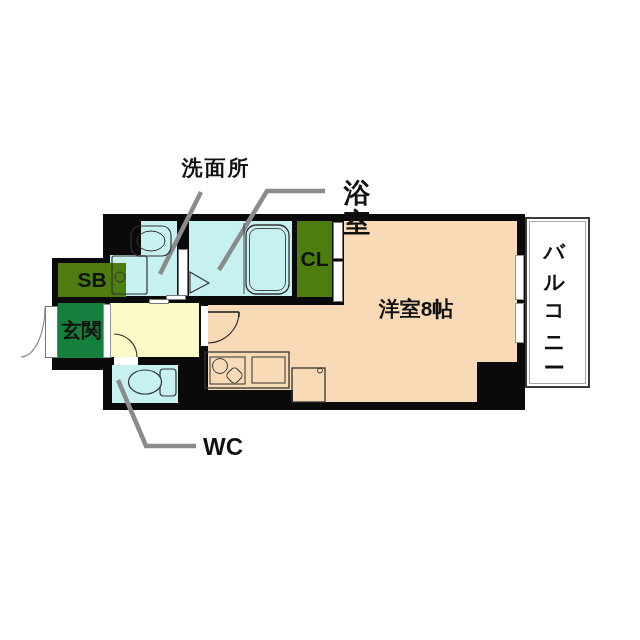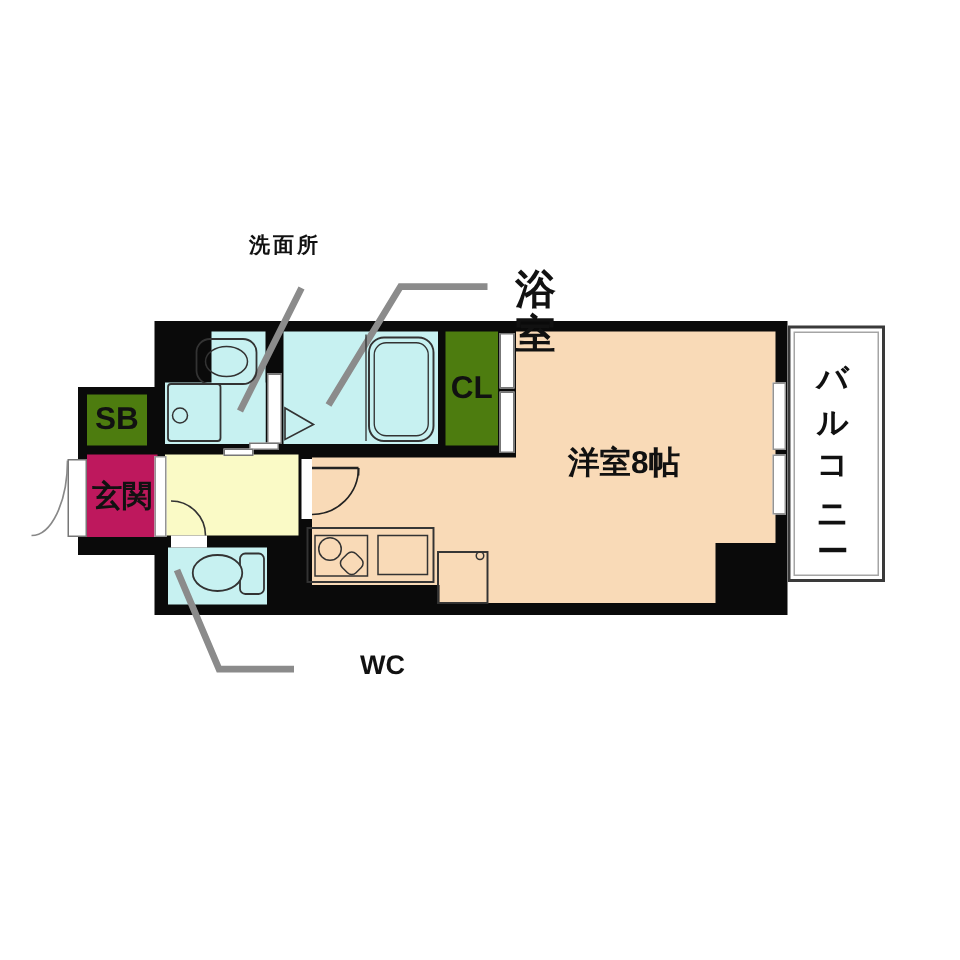--- a/index.html
+++ b/index.html
@@ -6,21 +6,21 @@
   .stage{position:relative;width:640px;height:640px;background:#fff;overflow:hidden;
          font-family:"Liberation Sans","DejaVu Sans",sans-serif;}
   .abs{position:absolute;}
   
   .wall{background:#0a0a0a;}
   
   .cyan{background:#c7f1f1;}
   .pink{background:#4d7c0f;}
   .peach{background:#f9dab7;}
   .yellow{background:#fafac6;}
-  .gray{background:#be185d;}
+  .gray{background:#15803d;}
   
   .gap{background:#ffffff;}
   .edge777{border:1px solid #777; box-sizing:border-box;}
   .edge999{border:1px solid #949494; box-sizing:border-box;}
   
   .lbl{position:absolute;font-weight:bold;color:#111;text-align:center;line-height:1.1;}
   .room-lbl{display:flex;align-items:center;justify-content:center;font-weight:bold;color:#111;}
   .balcony{position:absolute;left:525px;top:217px;width:65px;height:171px;
            border:2px solid #3a3a3a;background:#fff;box-sizing:border-box;}
   .balcony-inner{position:absolute;inset:2px;border:1px solid #a5a5a5;}
@@ -41,21 +41,21 @@
   <div class="abs cyan" style="left:110px;top:255px;width:67px;height:41px;"></div>
   <div class="abs cyan" style="left:189px;top:221px;width:103px;height:75px;"></div>
   <div class="abs pink room-lbl" style="left:297px;top:221px;width:35px;height:76px;font-size:21px;">
     <span>CL</span>
   </div>
   <div class="abs peach" style="left:344px;top:221px;width:173px;height:141px;"></div>
   <div class="abs peach" style="left:208px;top:305px;width:269px;height:85px;"></div>
   <div class="abs peach" style="left:293px;top:390px;width:184px;height:12px;"></div>
   <div class="abs yellow" style="left:110px;top:303px;width:89px;height:54px;"></div>
   <div class="abs cyan" style="left:112px;top:365px;width:66px;height:38px;"></div>
-  <div class="abs pink room-lbl" style="left:58px;top:263px;width:40px;height:34px;font-size:21px;">
+  <div class="abs pink room-lbl" style="left:58px;top:263px;width:68px;height:34px;font-size:21px;">
     <span>SB</span>
   </div>
   <div class="abs gray room-lbl" style="left:58px;top:303px;width:47px;height:55px;font-size:20px;">
     <span>玄関</span>
   </div>
 
   <div class="abs gap edge999" style="left:103px;top:304px;width:8px;height:54px;"></div>
   <div class="abs gap edge777" style="left:178px;top:249px;width:10px;height:47px;"></div>
   <div class="abs gap edge777" style="left:333px;top:222px;width:10px;height:37px;"></div>
   <div class="abs gap edge777" style="left:333px;top:261px;width:10px;height:41px;"></div>
@@ -115,18 +115,18 @@
       <path d="M239,312 A31,31 0 0 1 208,343" stroke-width="1.1"></path>
     </g>
     <g stroke="#333" fill="none">
       <path d="M114,334 A23,23 0 0 1 137,357" stroke-width="1.1"></path>
     </g>
     <g stroke="#888" fill="none">
       <path d="M21,357 A24,50 0 0 0 45,307" stroke-width="1.1"></path>
     </g>
   </svg>
 
-  <div class="lbl" style="left:142px;top:156px;width:96px;font-size:14px;letter-spacing:2px;">洗面所</div>
+  <div class="lbl" style="left:168px;top:156px;width:96px;font-size:21px;letter-spacing:2px;">洗面所</div>
   <div class="lbl" style="left:330px;top:179px;width:56px;font-size:27px;letter-spacing:2px;">浴室</div>
-  <div class="lbl" style="left:198px;top:434px;width:50px;font-size:18px;margin-left:32px;">WC</div>
+  <div class="lbl" style="left:198px;top:434px;width:50px;font-size:24px;">WC</div>
   <div class="lbl" style="left:350px;top:297px;width:132px;font-size:21px;">洋室8帖</div>
 
 </div>
 
 </body></html>

